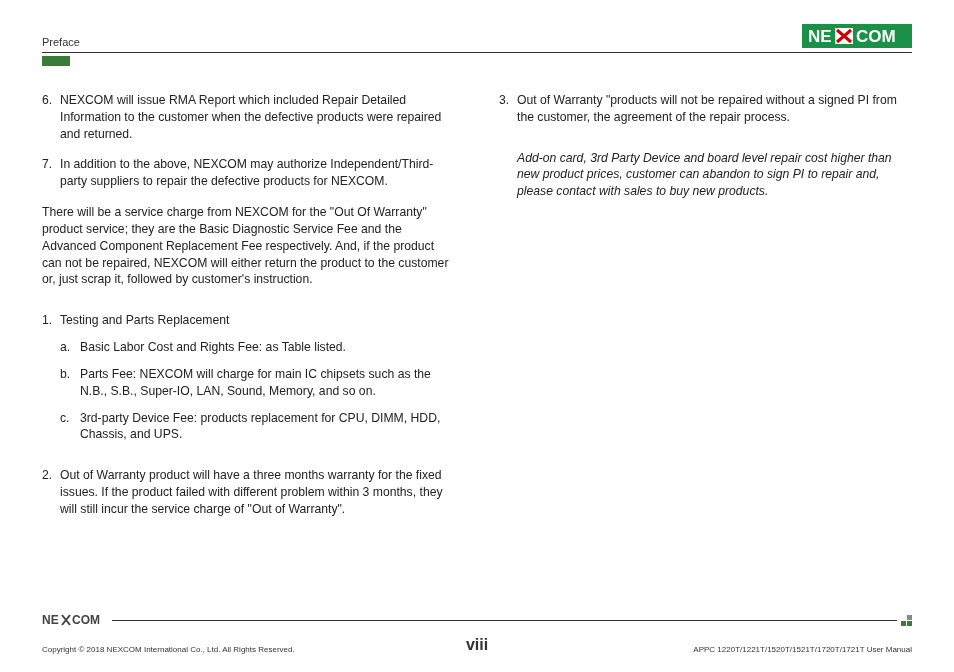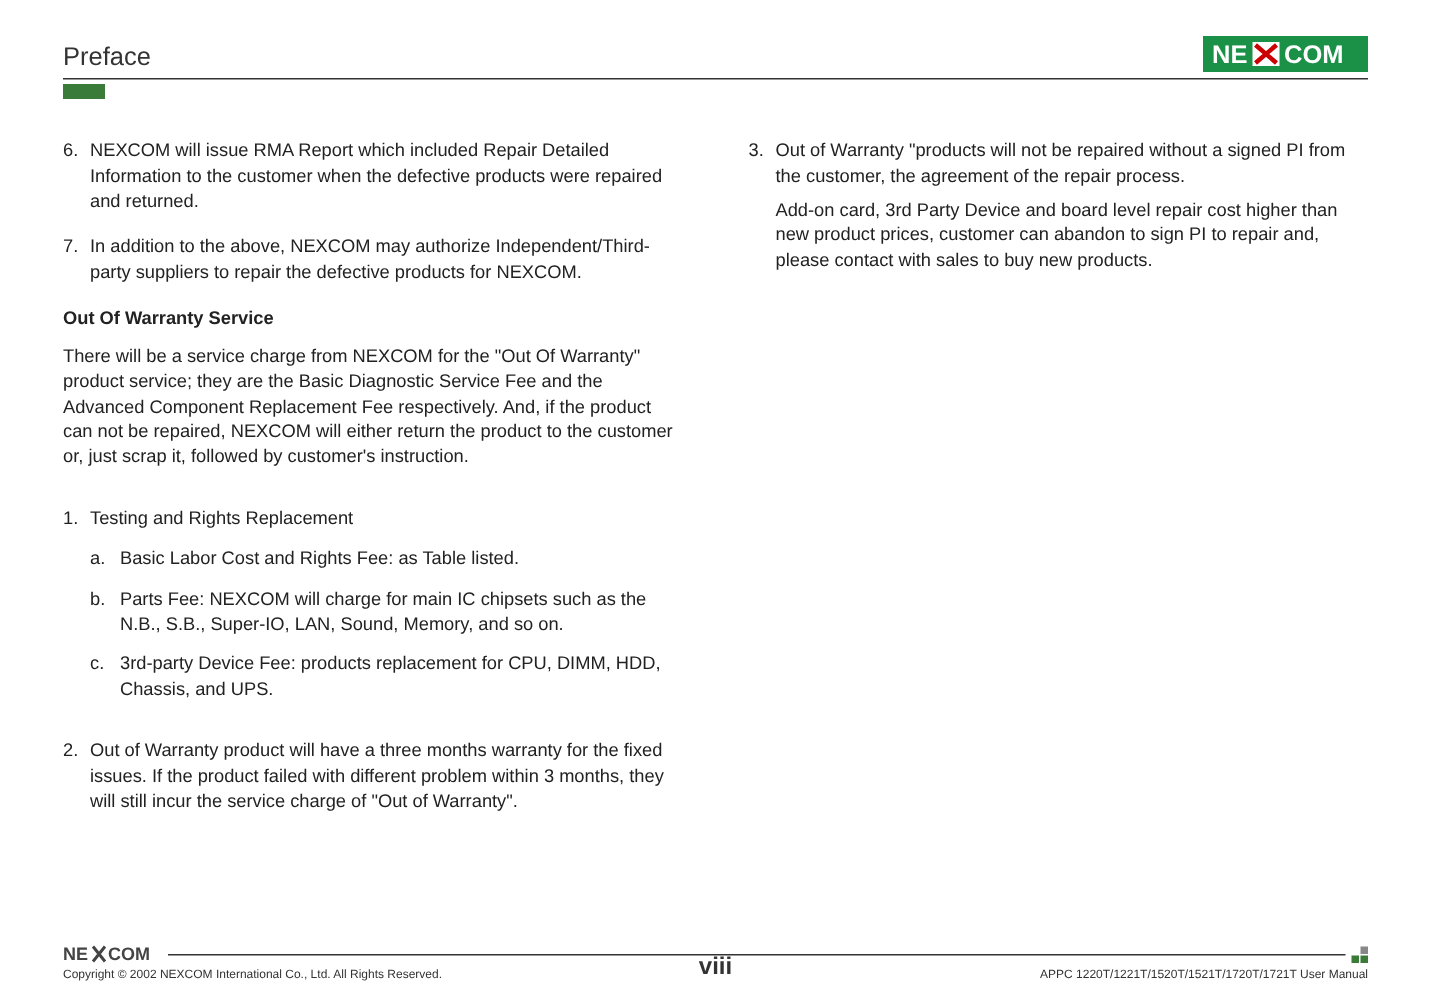--- a/index.html
+++ b/index.html
@@ -1,48 +1,48 @@
 <!DOCTYPE html>
 <html><head>
   <meta charset="utf-8">
   <style>
     * { margin: 0; padding: 0; box-sizing: border-box; }
     body { font-family: "Segoe UI", Arial, sans-serif; background: #fff; width: 954px; height: 672px; position: relative; color: #222; }
     .page { padding: 24px 42px 0 42px; }
     .top-bar { display: flex; justify-content: space-between; align-items: flex-end; margin-bottom: 4px; }
-    .preface { font-size: 17px; color: #333; text-align: right; }
+    .preface { font-size: 11px; color: #333; text-align: right; }
     .logo-nexcom-main { display: inline-block; }
     .logo-nexcom-main svg, .logo-nexcom-footer svg { display: block; }
     .hr-line { border: none; border-top: 1px solid #333; margin-bottom: 3px; }
     .green-tab { width: 28px; height: 10px; background: #3a7b3a; margin-bottom: 26px; }
     .columns { display: flex; gap: 44px; font-size: 12.2px; line-height: 1.38; }
     .col { flex: 1; }
     .ol-num { list-style: none; padding-left: 0; }
     .ol-num > li { display: flex; margin-bottom: 14px; }
     .ol-num .num { min-width: 18px; }
     .ol-num .txt { flex: 1; }
     .h4 { font-weight: bold; font-size: 12.2px; margin: 4px 0 8px 0; }
     .para { margin-bottom: 24px; }
     .ol-sub { list-style: none; padding-left: 0; margin-top: 10px; }
     .ol-sub > li { display: flex; margin-bottom: 10px; padding-left: 18px; }
     .ol-sub .lbl { min-width: 20px; }
     .ol-sub .txt { flex: 1; }
-    .inner-para { margin-top: 6px; }
+    .inner-para { margin-top: 24px; font-style: italic; }
     .right-indent { padding-left: 18px; }
     .footer { position: absolute; bottom: 18px; left: 42px; right: 42px; }
     .footer-line { display: flex; align-items: center; }
     .footer-line .line { flex: 1; border-top: 1px solid #333; margin: 0 4px; }
     .footer-dots { display: flex; flex-direction: column; align-items: flex-end; gap: 1px; }
     .footer-dots .sq { width: 5px; height: 5px; background: #3a7b3a; }
     .footer-dots .sq.grey { background: #888; }
     .footer-dots-row { display: flex; gap: 1px; }
     .footer-meta { display: flex; justify-content: space-between; align-items: baseline; margin-top: 2px; font-size: 8px; color: #333; }
     .page-num { font-size: 16px; font-weight: bold; text-align: center; flex: 0 0 auto; position: absolute; left: 50%; transform: translateX(-50%); bottom: 0; }
     .footer-meta .left, .footer-meta .right { flex: 1; }
-    .footer-meta .right { text-align: right; }
+    .footer-meta .right { text-align: right; margin-top: 16px; }
   </style>
 </head>
 <body>
 
 <div class="page">
   <div class="top-bar">
     <div class="preface">Preface</div>
     <div class="logo-nexcom-main">
       <svg width="110" height="24" viewBox="0 0 110 24">
         <rect x="0" y="0" width="110" height="24" fill="#1a9146"></rect>
@@ -63,28 +63,27 @@
         <li>
           <span class="num">6.</span>
           <span class="txt">NEXCOM will issue RMA Report which included Repair Detailed Information to the customer when the defective products were repaired and returned.</span>
         </li>
         <li>
           <span class="num">7.</span>
           <span class="txt">In addition to the above, NEXCOM may authorize Independent/Third-party suppliers to repair the defective products for NEXCOM.</span>
         </li>
       </ol>
 
-      <div class="h4">Out Of Warranty Service</div>
       <p class="para">There will be a service charge from NEXCOM for the "Out Of Warranty" product service; they are the Basic Diagnostic Service Fee and the Advanced Component Replacement Fee respectively. And, if the product can not be repaired, NEXCOM will either return the product to the customer or, just scrap it, followed by customer's instruction.</p>
 
       <ol class="ol-num">
         <li style="flex-direction:column;">
           <div style="display:flex;">
             <span class="num">1.</span>
-            <span class="txt">Testing and Rights Replacement</span>
+            <span class="txt">Testing and Parts Replacement</span>
           </div>
           <ol class="ol-sub">
             <li>
               <span class="lbl">a.</span>
               <span class="txt">Basic Labor Cost and Rights Fee: as Table listed.</span>
             </li>
             <li>
               <span class="lbl">b.</span>
               <span class="txt">Parts Fee: NEXCOM will charge for main IC chipsets such as the N.B., S.B., Super-IO, LAN, Sound, Memory, and so on.</span>
             </li>
@@ -129,17 +128,17 @@
       <div class="footer-dots-row">
           <div class="sq grey"></div>
         </div>
       <div class="footer-dots-row">
           <div class="sq"></div>
           <div class="sq"></div>
         </div>
     </div>
   </div>
   <div class="footer-meta">
-    <div class="left">Copyright © 2002 NEXCOM International Co., Ltd. All Rights Reserved.</div>
+    <div class="left">Copyright © 2018 NEXCOM International Co., Ltd. All Rights Reserved.</div>
     <div class="page-num">viii</div>
     <div class="right">APPC 1220T/1221T/1520T/1521T/1720T/1721T User Manual</div>
   </div>
 </div>
 
 </body></html>

